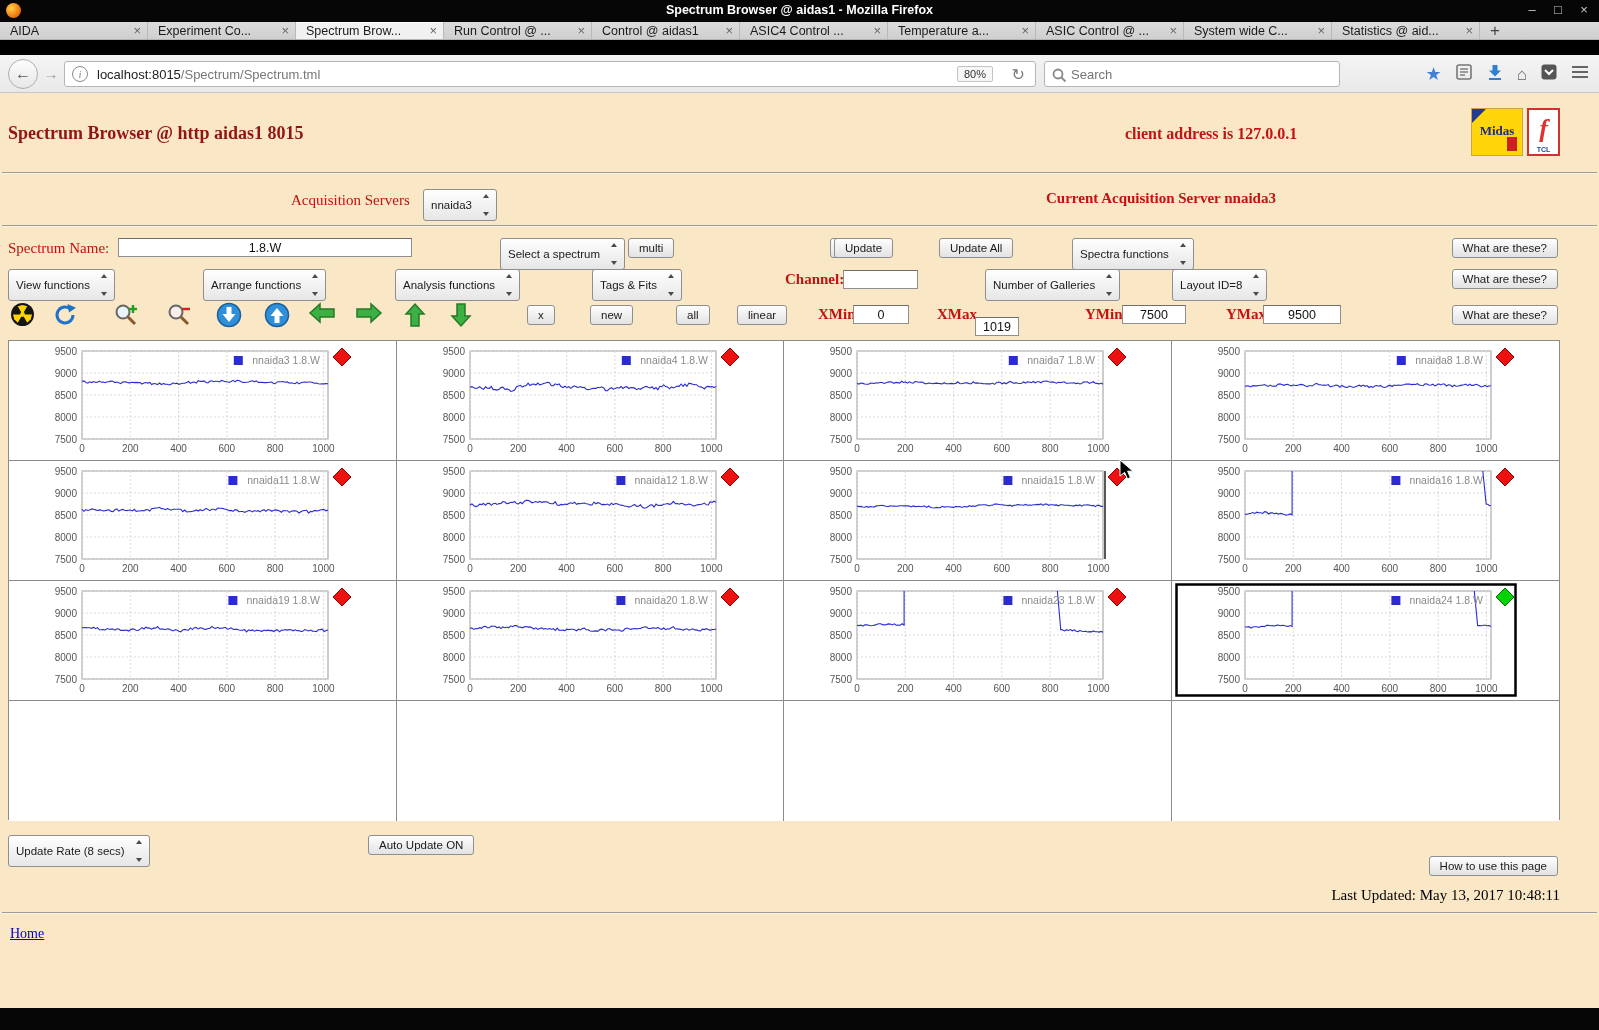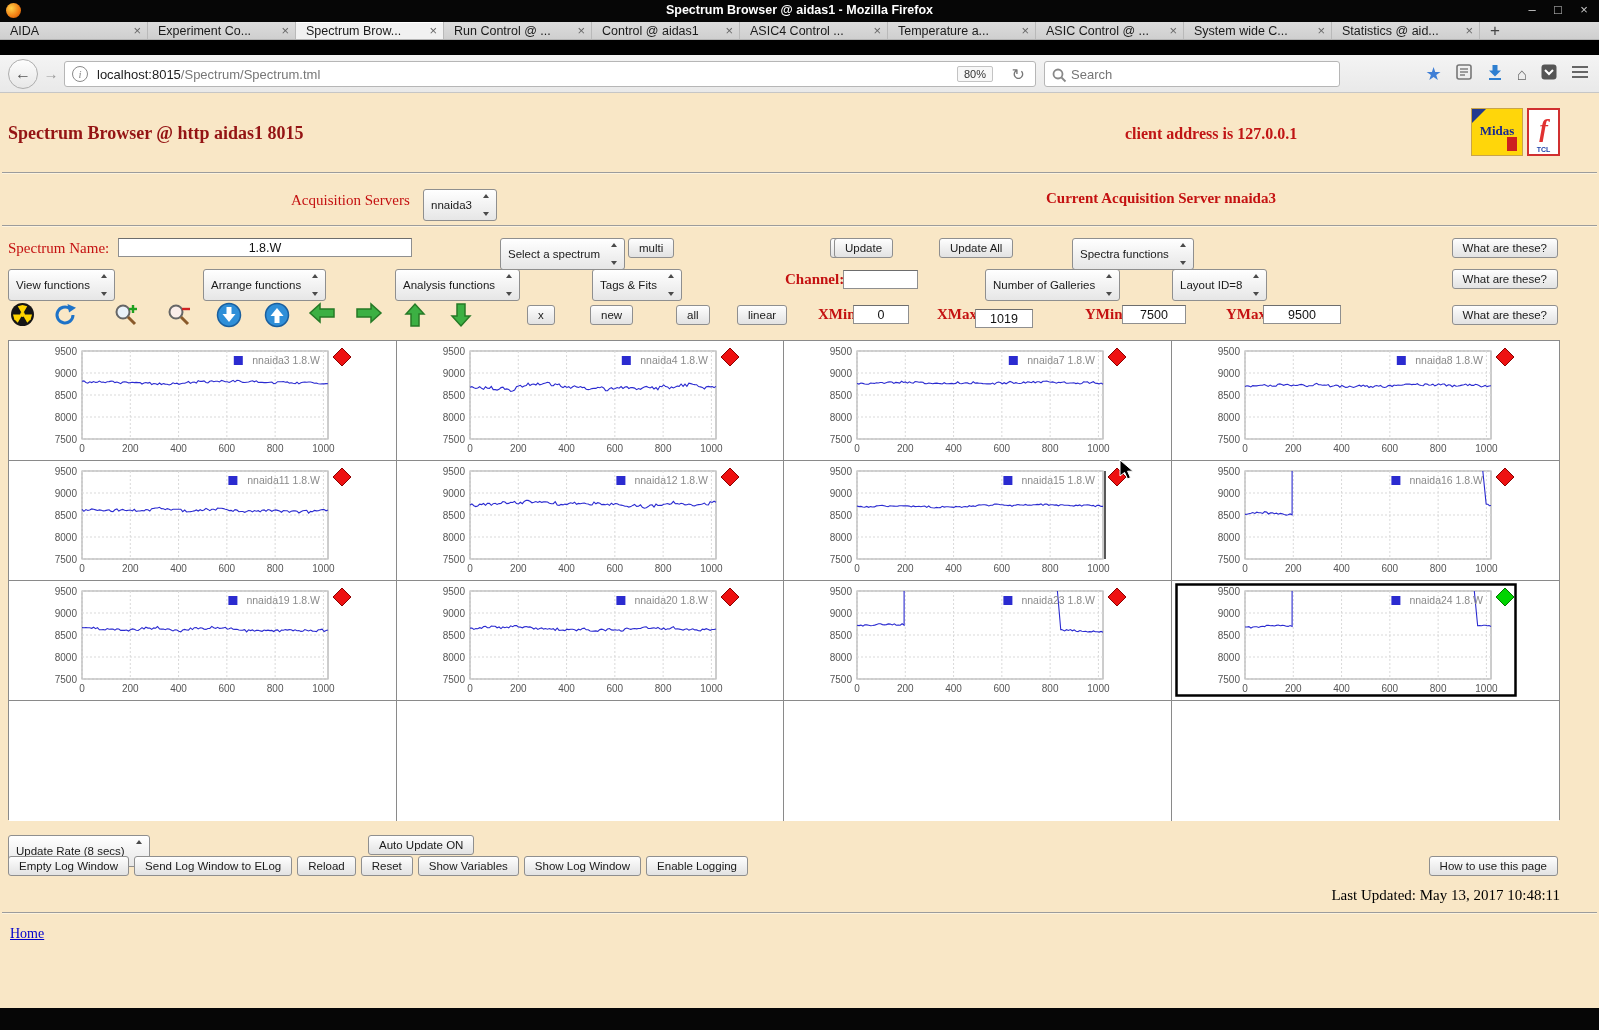--- a/index.html
+++ b/index.html
@@ -249,21 +249,21 @@
       </span>
     <span class="btnbase abs" style="right:41px;top:176px">What are these?</span>
 
     <span class="btnbase abs" style="left:527px;top:212px">x</span>
     <span class="btnbase abs" style="left:590px;top:212px">new</span>
     <span class="btnbase abs" style="left:676px;top:212px">all</span>
     <span class="btnbase abs" style="left:737px;top:212px">linear</span>
     <span class="rlab rbold" style="left:818px;top:213px">XMin</span>
     <input class="inp" style="left: 853px; top: 212px; width: 56px;" value="0">
     <span class="rlab rbold" style="left:937px;top:213px">XMax</span>
-    <input class="inp" style="left: 975px; top: 216px; width: 58px;" value="1019">
+    <input class="inp" style="left: 975px; top: 224px; width: 44px;" value="1019">
     <span class="rlab rbold" style="left:1085px;top:213px">YMin</span>
     <input class="inp" style="left: 1122px; top: 212px; width: 64px;" value="7500">
     <span class="rlab rbold" style="left:1226px;top:213px">YMax</span>
     <input class="inp" style="left: 1263px; top: 212px; width: 78px;" value="9500">
     <span class="btnbase abs" style="right:41px;top:212px">What are these?</span>
 
     <div class="grid" id="grid">
         <div class="cell">
           <svg class="chart" width="342" height="116">
             <rect x="70" y="8" width="246" height="88" fill="#fff" stroke="#9a9a9a"></rect>
@@ -647,29 +647,20 @@
     <span class="cursorptr">
       <svg width="16" height="22">
           <polygon points="1,1 1,17 5.6,13.4 8.6,20 11.4,18.6 8.6,12.2 14,12.2" fill="#000" stroke="#fff" stroke-width="1"></polygon>
         </svg>
     </span>
 
     <span class="sel" style="left:8px;top:742px">
         <span>Update Rate (8 secs)</span>
       </span>
     <span class="btnbase abs" style="left:368px;top:742px">Auto Update ON</span>
-    <div class="logrow" id="logrow">
-        <span class="btnbase">Empty Log Window</span>
-        <span class="btnbase">Send Log Window to ELog</span>
-        <span class="btnbase">Reload</span>
-        <span class="btnbase">Reset</span>
-        <span class="btnbase">Show Variables</span>
-        <span class="btnbase">Show Log Window</span>
-        <span class="btnbase">Enable Logging</span>
-      </div>
     <span class="btnbase abs" style="right:41px;top:763px">How to use this page</span>
     <div class="lastupd">Last Updated: May 13, 2017 10:48:11</div>
     <div class="hr" style="top:819px"></div>
     <a class="homelink">Home</a>
   <span class="ticon" style="left: 10px;"><svg width="25" height="25">
           <circle cx="12.5" cy="12.5" r="11.5" fill="#151515"></circle>
           <g fill="#ffd400">
             <polygon points="12.5,12.5 17.25,4.27 12.5,3 7.75,4.27"></polygon>
             <polygon points="12.5,12.5 3,12.5 4.27,17.25 7.75,20.73"></polygon>
             <polygon points="12.5,12.5 17.25,20.73 20.73,17.25 22,12.5"></polygon>

